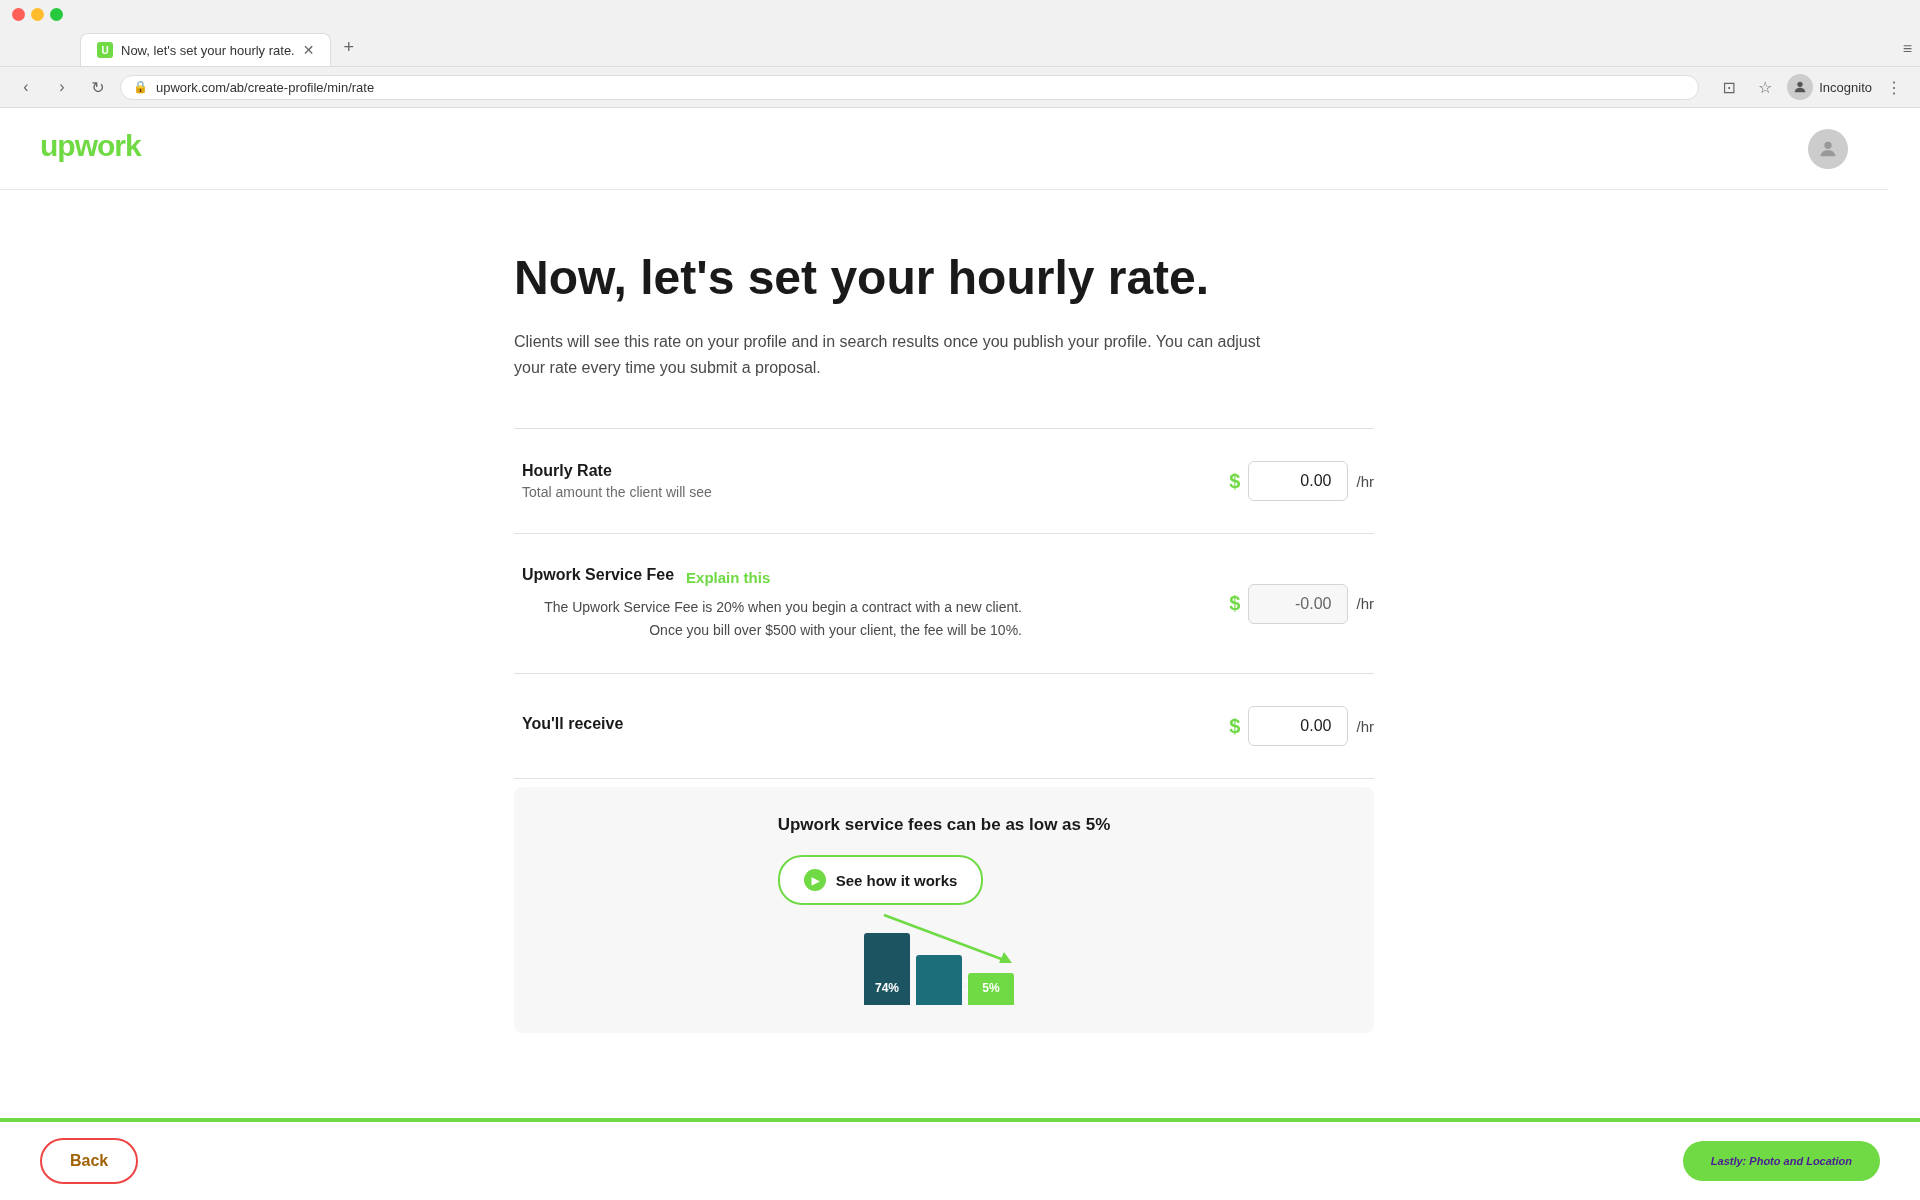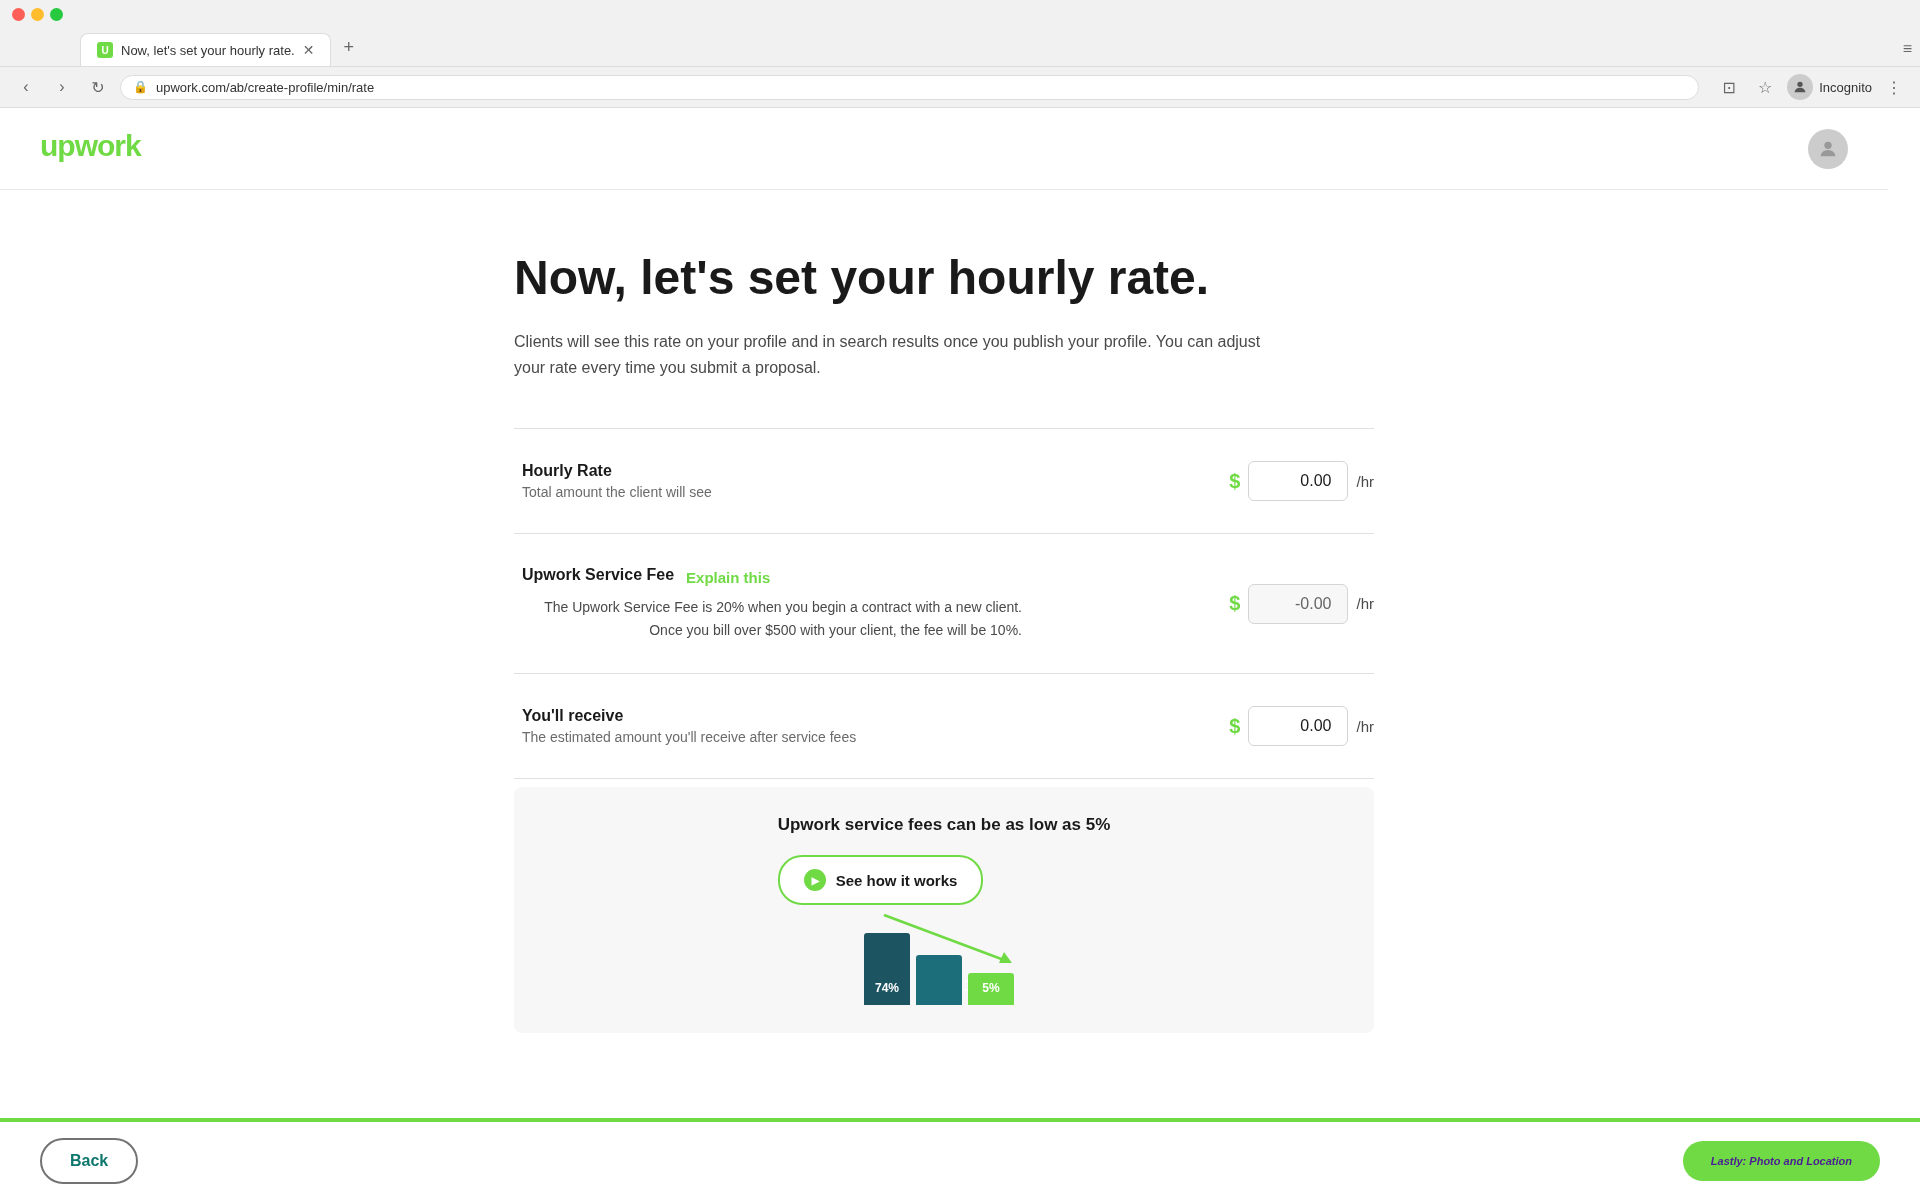--- a/index.html
+++ b/index.html
@@ -341,26 +341,26 @@
       background: #fff;
       border-top: 4px solid #6fda44;
       padding: 16px 40px;
       display: flex;
       align-items: center;
       justify-content: space-between;
       z-index: 100;
     }
     .back-btn {
       background: #fff;
-      border: 2px solid #737373;
+      border: 2px solid #ef4444;
       border-radius: 24px;
       padding: 12px 28px;
       font-size: 16px;
       font-weight: 600;
-      color: #0f766e;
+      color: #a16207;
       cursor: pointer;
     }
     .next-btn {
       background: #6fda44;
       border: none;
       border-radius: 24px;
       padding: 14px 28px;
       font-size: 11px;
       font-weight: 600;
       color: #4c1d95;
@@ -463,21 +463,20 @@
         <div class="rate-input-group">
           <span class="dollar-sign">$</span>
           <div class="rate-input-box" style="background:#f7f7f7;color:#666;">-0.00</div>
           <span class="per-hr">/hr</span>
         </div>
       </div>
 
       <div class="rate-row">
         <div class="rate-label-group">
           <div class="rate-label">You'll receive</div>
-          <div class="rate-desc">The estimated amount you'll receive after service fees</div>
         </div>
         <div class="rate-input-group">
           <span class="dollar-sign">$</span>
           <input class="rate-input-box" type="text" value="0.00" style="">
           <span class="per-hr">/hr</span>
         </div>
       </div>
 
     </div>
 

